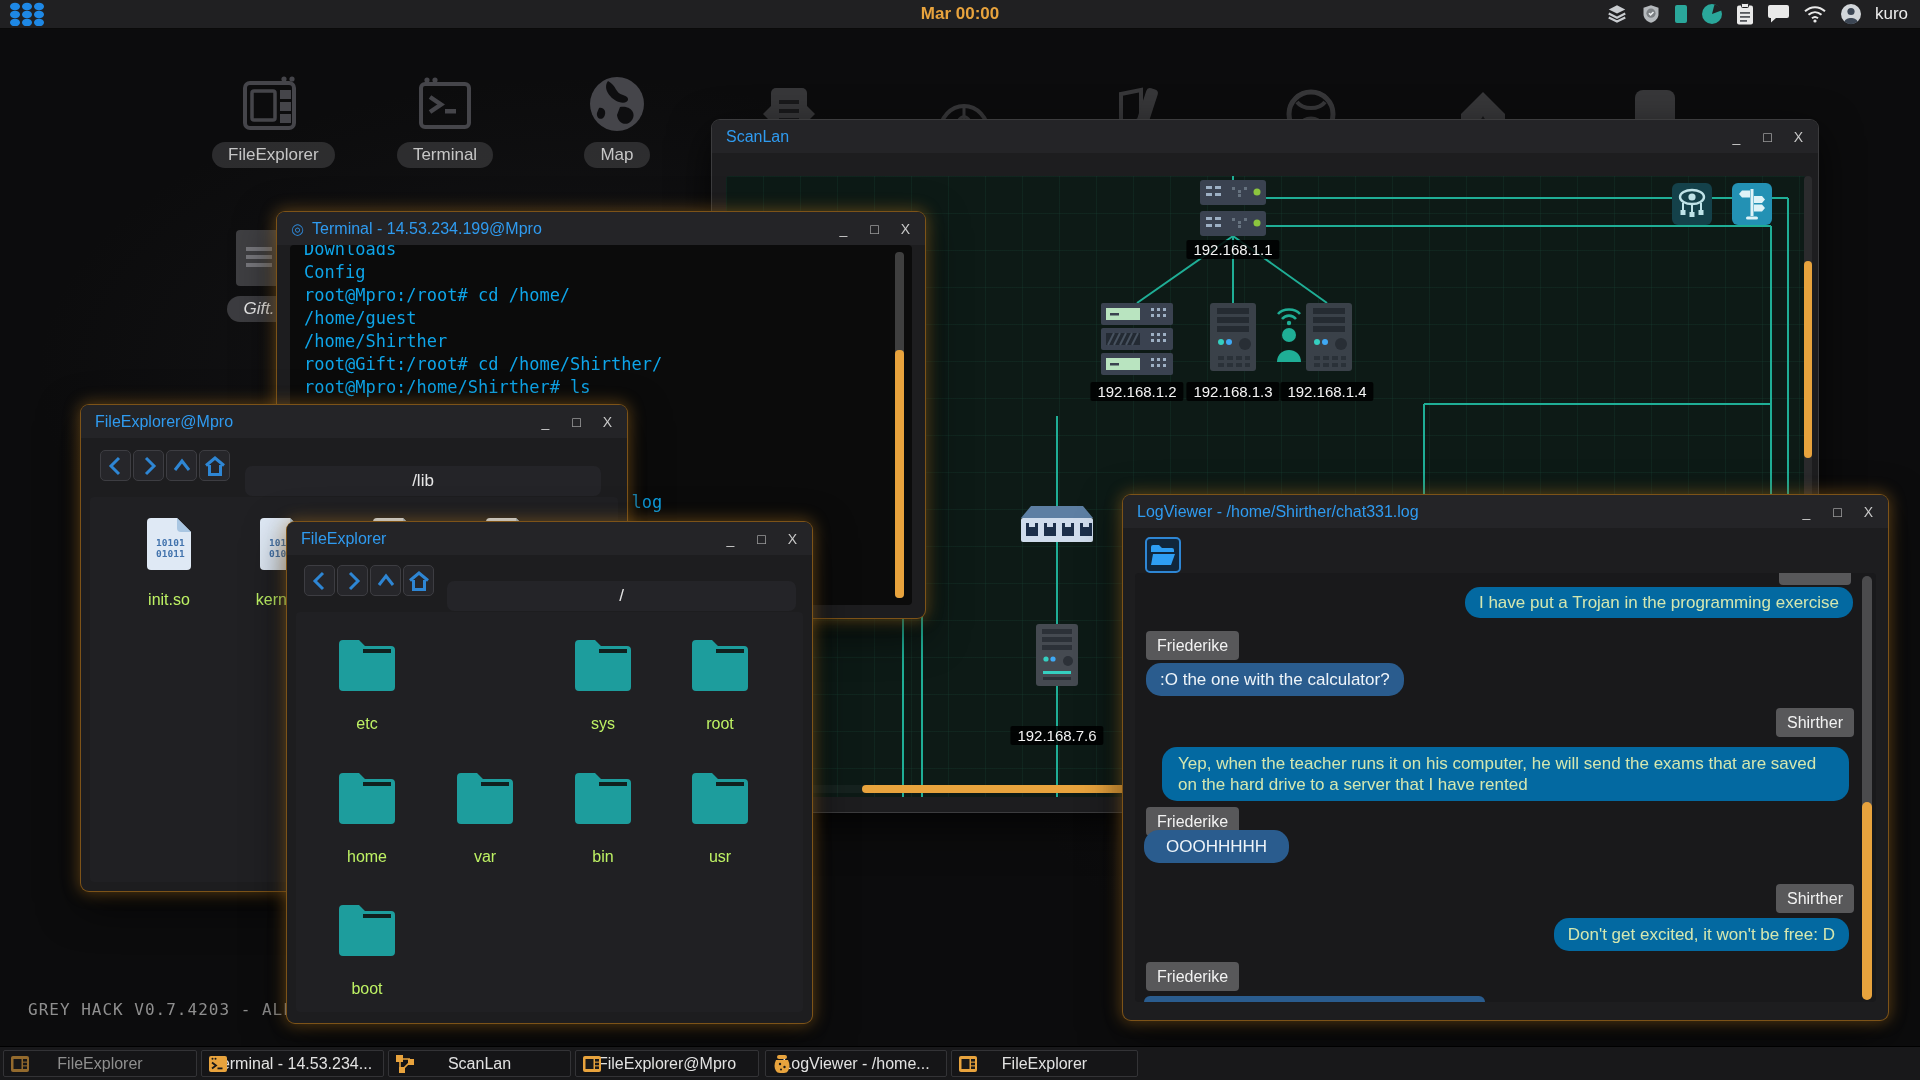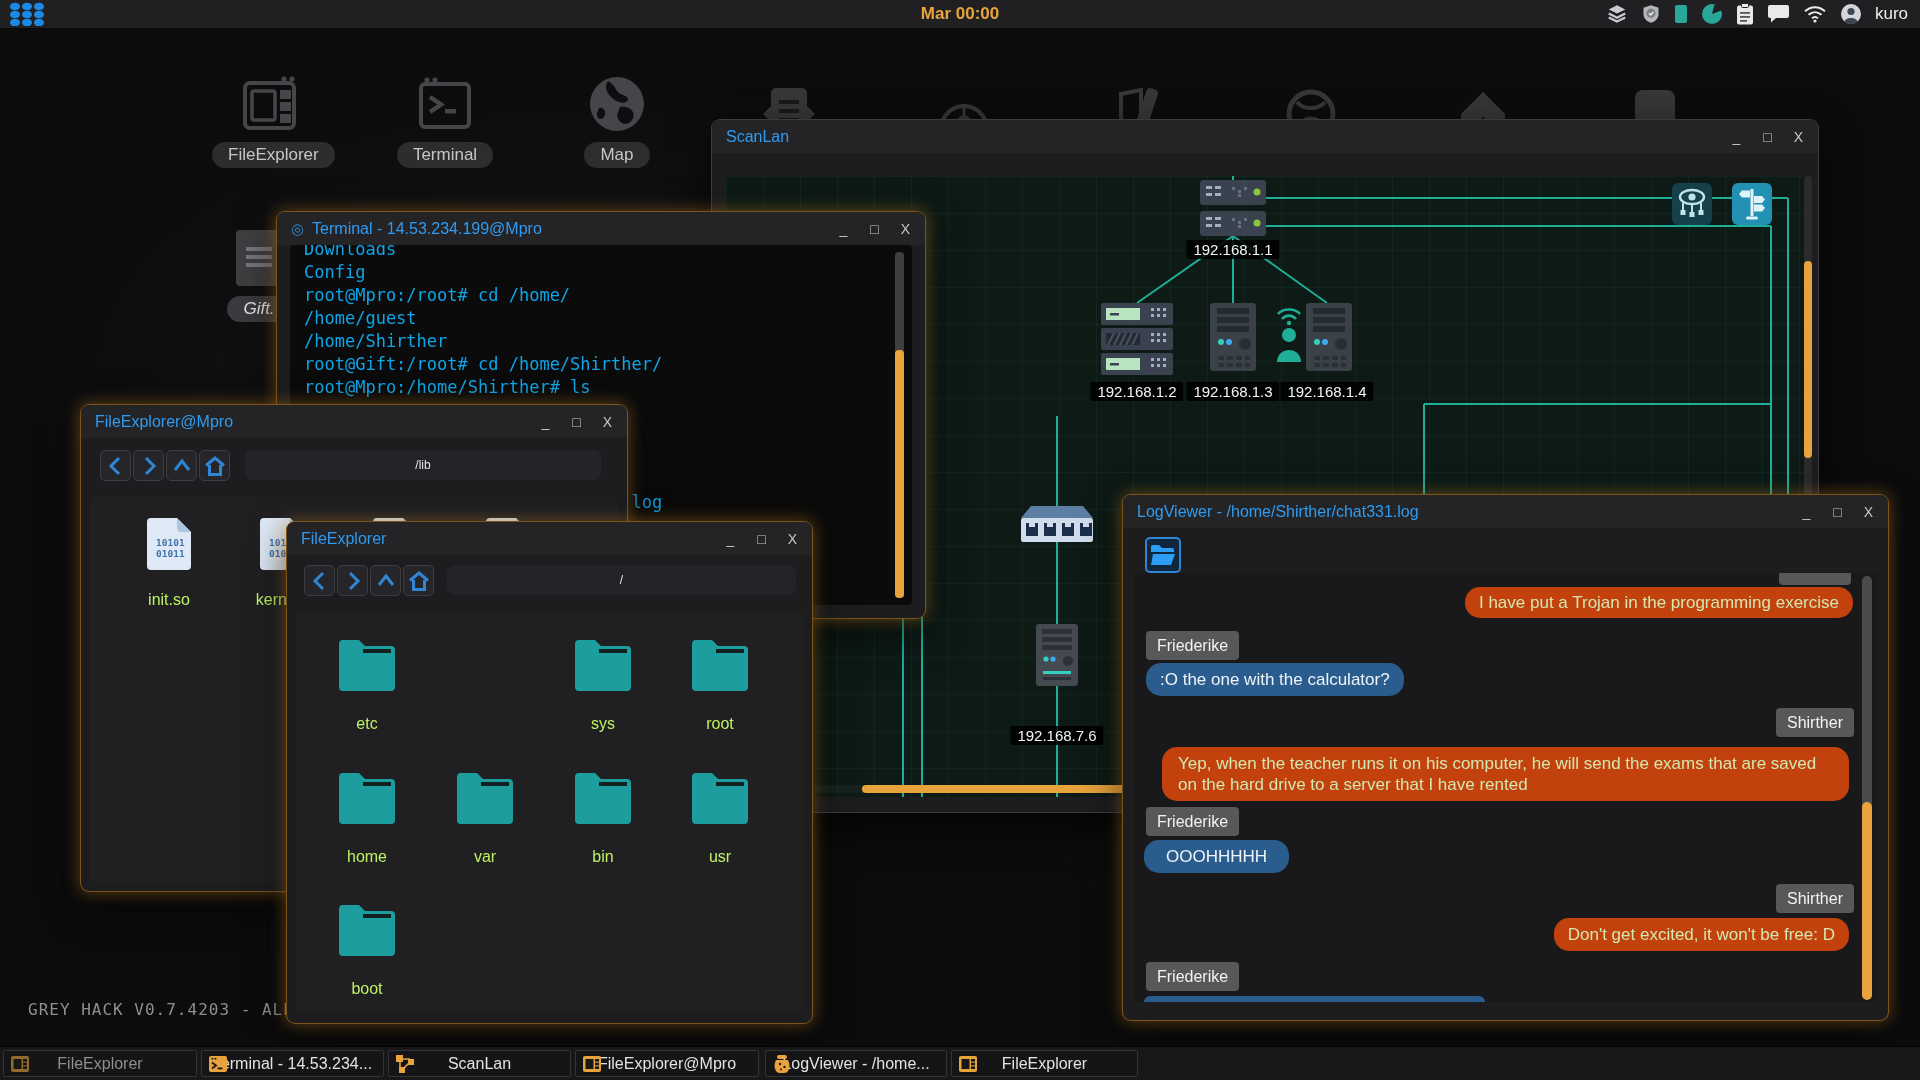--- a/index.html
+++ b/index.html
@@ -46,35 +46,35 @@
   .hthumb{position:absolute;height:8px;background:#e8a33d;border-radius:4px;cursor:pointer;}
   .vtrack{position:absolute;width:8px;background:#2b2b2d;border-radius:4px;}
   .vthumb{position:absolute;width:8px;background:#e8a33d;border-radius:4px;cursor:pointer;}
   
   .term{position:absolute;left:13px;top:33px;width:622px;height:360px;background:#0b0b0b;border-radius:4px;overflow:hidden;}
   .term-text{position:absolute;left:14px;top:-7px;color:#0ea5e9;font:17px/23px "DejaVu Sans Mono",monospace;}
   .tline{white-space:pre;height:23px;}
   
   .navbtn{position:absolute;width:31px;height:31px;background:#26262a;border:1px solid #3d3d42;border-radius:5px;
     box-sizing:border-box;display:flex;align-items:center;justify-content:center;cursor:pointer;}
-  .pathfield{position:absolute;height:30px;background:#242428;border-radius:7px;color:#e6e6e6;font-size:12px;
-    display:flex;align-items:center;justify-content:center;cursor:text;}
+  .pathfield{position:absolute;height:30px;background:#242428;border-radius:7px;color:#e6e6e6;font-size:17px;
+    display:flex;align-items:center;justify-content:center;cursor:text;margin-top:16px;}
   .fe-content{position:absolute;background:#202023;border-radius:4px;overflow:hidden;}
   .ftile{position:absolute;width:100px;text-align:center;color:#bef264;font-size:16px;cursor:pointer;}
   .ftile svg{display:block;margin:0 auto;}
   .ftile .flabel{margin-top:21px;white-space:nowrap;}
   .ftile .folderlabel{margin-top:24px;white-space:nowrap;}
   
   .lv-openbtn{position:absolute;left:22px;top:42px;width:36px;height:36px;border:2px solid #2e86d4;border-radius:5px;
     background:#10263c;display:flex;align-items:center;justify-content:center;box-sizing:border-box;cursor:pointer;}
   .chat{position:absolute;left:12px;top:78px;width:741px;height:429px;background:#19191b;border-radius:4px;overflow:hidden;}
   .badge{position:absolute;background:#58585a;color:#f2f2f2;font-size:16px;border-radius:4px;height:29px;
     padding:0 11px;display:flex;align-items:center;box-sizing:border-box;}
   .bub{position:absolute;font-size:17px;line-height:21px;border-radius:15px;padding:5px 14px;box-sizing:border-box;}
-  .bub.green{background:#c2410c;color:#d4e7b0;}
+  .bub.green{background:#0369a1;color:#d4e7b0;}
   .bub.blue{background:#2a5c8e;color:#eef4f9;}
   
   .taskbar{position:absolute;left:0;bottom:0;width:1920px;height:33px;background:#18181a;border-top:1px solid #000;z-index:100;}
   .tb{position:absolute;top:3px;height:27px;background:#151517;border:1px solid #333336;border-radius:2px;
     display:flex;align-items:center;box-sizing:border-box;cursor:pointer;}
   .tb .ticon{position:absolute;left:6px;top:3px;}
   .tb .tlabel{width:100%;text-align:center;font-size:16px;color:#e2e2e2;white-space:nowrap;}
   .tb.dim .tlabel{color:#8f8f8f;}
   .tb.dim .ticon{opacity:.6;}
 </style>
@@ -605,21 +605,21 @@
       </svg>
     </div>
     <div class="chat">
       <div class="badge" style="left:644px;top:0;height:12px;border-radius:0 0 4px 4px;width:72px;"></div>
       <div class="bub green" style="right:23px;top:14px;height:31px;display:flex;align-items:center;">I have put a Trojan in the programming exercise</div>
       <div class="badge" style="left:11px;top:58px;">Friederike</div>
       <div class="bub blue" style="left:11px;top:90px;height:33px;display:flex;align-items:center;">:O the one with the calculator?</div>
       <div class="badge" style="right:22px;top:135px;">Shirther</div>
       <div class="bub green" style="left:27px;top:174px;width:687px;padding:6px 16px;">Yep, when the teacher runs it on his computer, he will send the exams that are saved on the hard drive to a server that I have rented</div>
       <div class="badge" style="left:11px;top:234px;">Friederike</div>
-      <div class="bub blue" style="left:9px;top:267px;height:33px;display:flex;align-items:center;padding:5px 22px;">OOOHHHHH</div>
+      <div class="bub blue" style="left:9px;top:257px;height:33px;display:flex;align-items:center;padding:5px 22px;">OOOHHHHH</div>
       <div class="badge" style="right:22px;top:311px;">Shirther</div>
       <div class="bub green" style="right:27px;top:345px;height:33px;display:flex;align-items:center;">Don't get excited, it won't be free: D</div>
       <div class="badge" style="left:11px;top:389px;">Friederike</div>
       <div class="bub blue" style="left:9px;top:423px;width:341px;height:6px;padding:0;border-radius:8px 8px 0 0;"></div>
       <div style="position:absolute;right:4px;top:3px;bottom:3px;width:10px;background:#4b4b4d;border-radius:5px;"></div>
       <div style="position:absolute;right:4px;top:229px;height:198px;width:10px;background:#e8a33d;border-radius:5px;"></div>
     </div>
   </div>
 
   <div class="taskbar">

